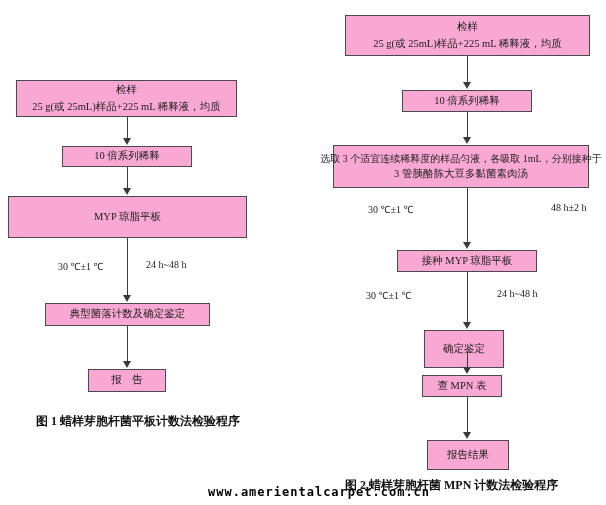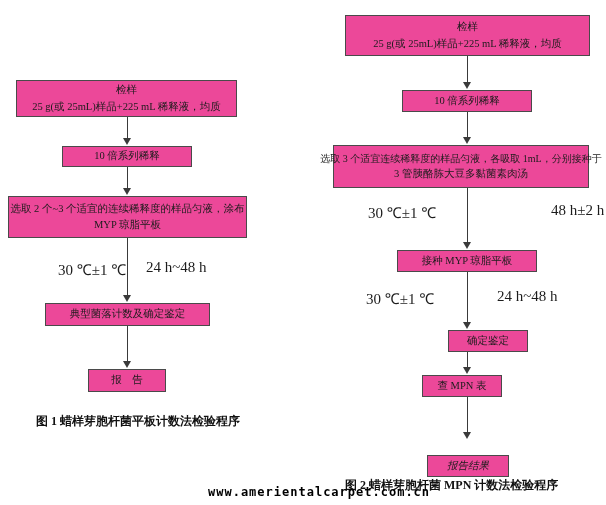--- a/index.html
+++ b/index.html
@@ -3,38 +3,38 @@
 <meta charset="utf-8">
 <style>
   html,body { margin:0; padding:0; background:#ffffff; }
   .page {
     position:relative; width:606px; height:505px;
     background:#ffffff; overflow:hidden;
     font-family:"Liberation Serif", serif;
     color:#1c1c1c;
   }
   .box {
-    position:absolute; border:1px solid #4a4a4a; background:#ec4899;
+    position:absolute; border:1px solid #4a4a4a; background:#f9a8d4;
     display:flex; flex-direction:column; align-items:center; justify-content:center;
     text-align:center; font-size:10.5px; line-height:1.55; box-sizing:border-box;
   }
   .box-line { white-space:nowrap; }
   .arrow { position:absolute; width:10px; }
   .arrow .line {
     position:absolute; left:50%; top:0; bottom:4px; width:0;
     border-left:1.2px solid #3a3a3a;
   }
   .arrow .head {
     position:absolute; left:50%; bottom:0; transform:translateX(-50%);
     width:0; height:0;
     border-left:4px solid transparent; border-right:4px solid transparent;
     border-top:7px solid #3a3a3a;
   }
   .cond {
-    position:absolute; font-size:15px; white-space:nowrap; color:#1c1c1c;
+    position:absolute; font-size:10px; white-space:nowrap; color:#1c1c1c;
   }
   .caption {
     position:absolute; font-size:12px; font-weight:bold; white-space:nowrap; color:#111;
   }
   .watermark {
     position:absolute; font-family:"DejaVu Sans Mono", monospace;
     font-size:12px; font-weight:bold; letter-spacing:1px; color:#000; white-space:nowrap;
   }
 </style>
 </head>
@@ -55,21 +55,20 @@
   <div class="box" style="left:62px; top:146px; width:130px; height:21px;">
     <div class="box-line">10 倍系列稀释</div>
   </div>
 
   <div class="arrow" style="left:122px; top:167px; height:28px;">
     <span class="line"></span>
     <span class="head"></span>
   </div>
 
   <div class="box" style="left:8px; top:196px; width:239px; height:42px;">
-    <div class="box-line">选取 2 个~3 个适宜的连续稀释度的样品匀液，涂布</div>
     <div class="box-line">MYP 琼脂平板</div>
   </div>
 
   <div class="arrow" style="left:122px; top:238px; height:64px;">
     <span class="line"></span>
     <span class="head"></span>
   </div>
 
   <span class="cond" style="left:58px; top:259px;">30 ℃±1 ℃</span>
   <span class="cond" style="left:146px; top:259px;">24 h~48 h</span>
@@ -126,39 +125,39 @@
   </div>
 
   <div class="arrow" style="left:462px; top:272px; height:57px;">
     <span class="line"></span>
     <span class="head"></span>
   </div>
 
   <span class="cond" style="left:366px; top:288px;">30 ℃±1 ℃</span>
   <span class="cond" style="left:497px; top:288px;">24 h~48 h</span>
 
-  <div class="box" style="left:448px; top:330px; width:80px; height:22px;">
+  <div class="box" style="left:424px; top:330px; width:80px; height:38px;">
     <div class="box-line">确定鉴定</div>
   </div>
 
   <div class="arrow" style="left:462px; top:352px; height:22px;">
     <span class="line"></span>
     <span class="head"></span>
   </div>
 
   <div class="box" style="left:422px; top:375px; width:80px; height:22px;">
     <div class="box-line">查 MPN 表</div>
   </div>
 
   <div class="arrow" style="left:462px; top:397px; height:42px;">
     <span class="line"></span>
     <span class="head"></span>
   </div>
 
-  <div class="box" style="left:427px; top:455px; width:82px; height:22px;font-style:italic;">
+  <div class="box" style="left:427px; top:440px; width:82px; height:30px;">
     <div class="box-line">报告结果</div>
   </div>
 
   <div class="caption" style="left:345px; top:477px;">图 2  蜡样芽胞杆菌 MPN 计数法检验程序</div>
 
   <div class="watermark" style="left:208px; top:485px;">www.amerientalcarpet.com.cn</div>
 
 </div>
 
 </body></html>

